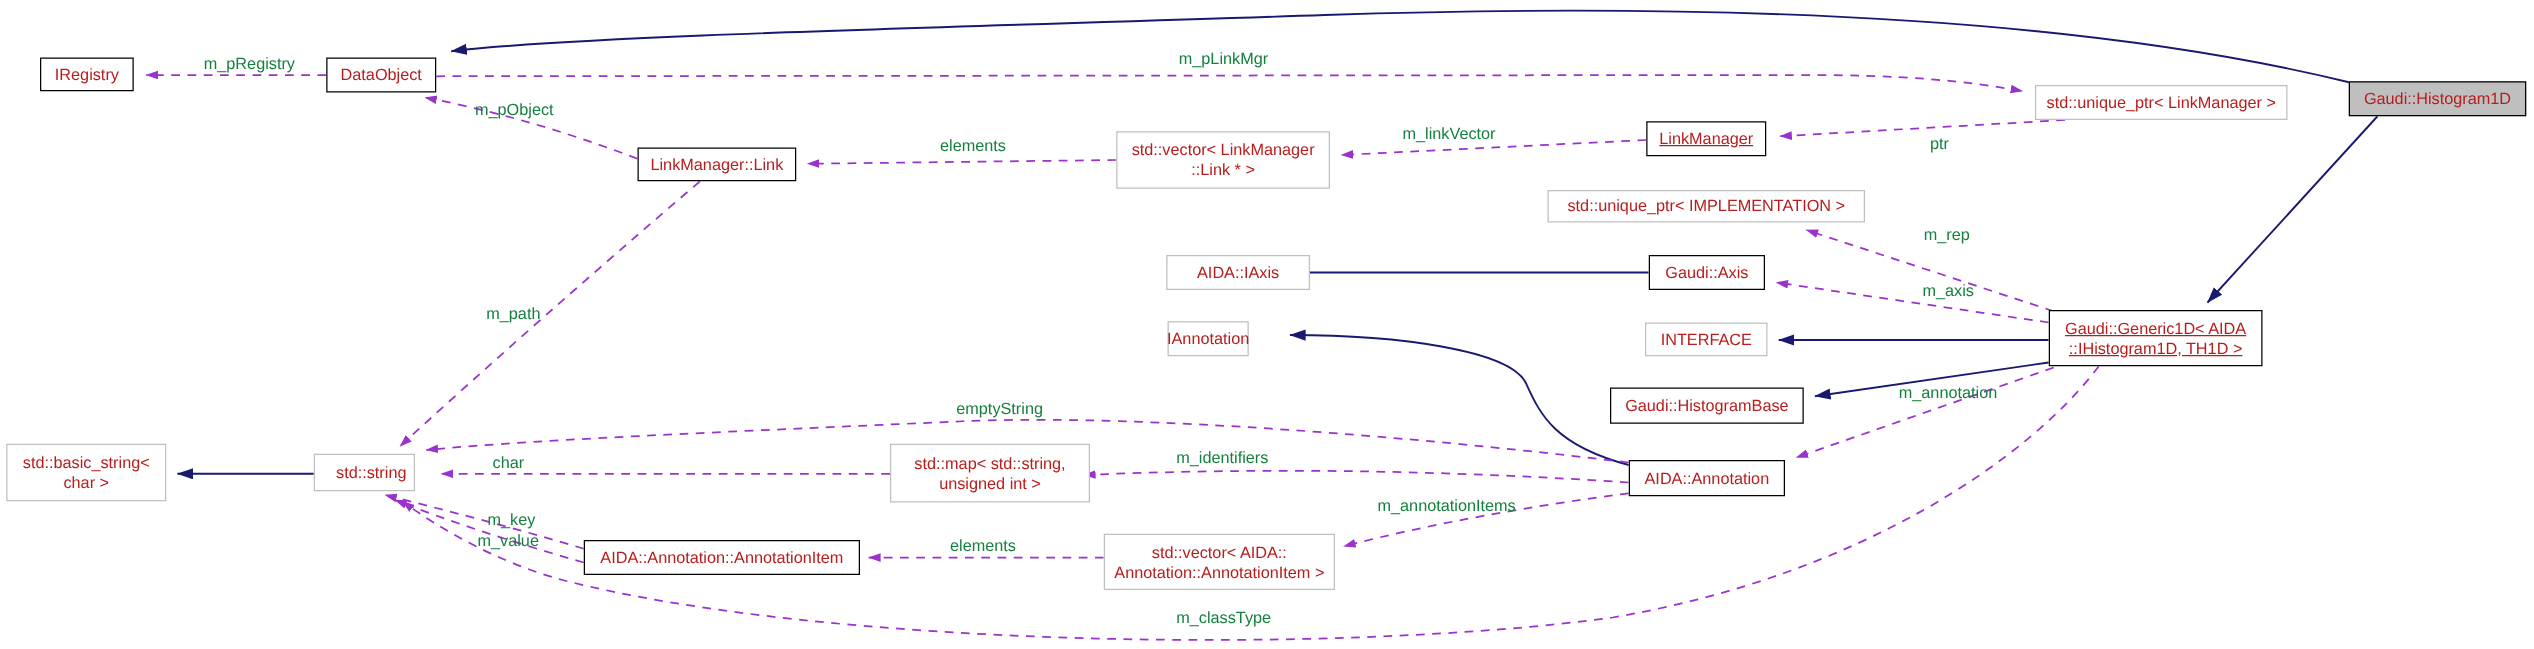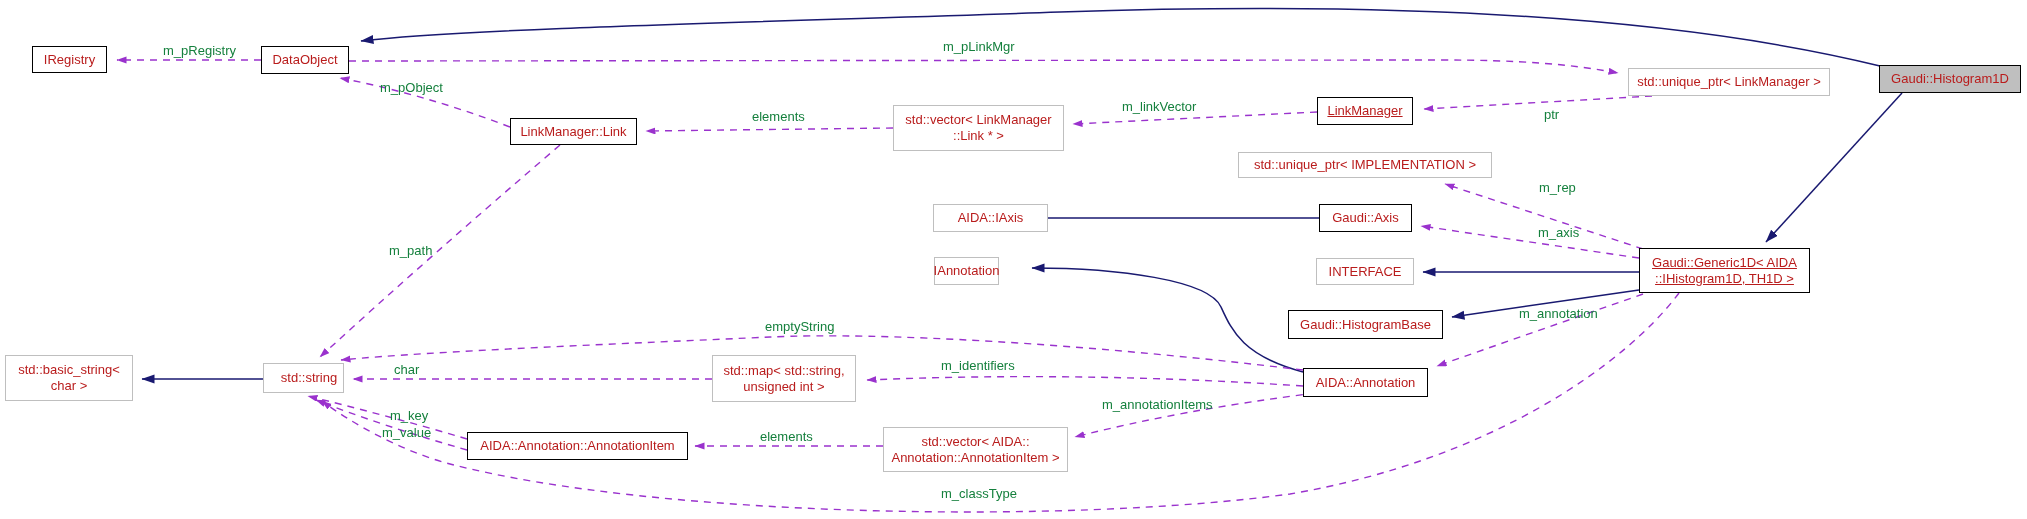--- a/index.html
+++ b/index.html
@@ -101,24 +101,24 @@
         <span data-interactable="false">AIDA::Annotation</span>
       </div>
       <div class="node" data-interactable="true" style="left: 1639px; top: 248px; width: 171px; height: 45px; text-decoration: underline;">
         <span data-interactable="false">Gaudi::Generic1D&lt; AIDA</span>
         <span data-interactable="false">::IHistogram1D, TH1D &gt;</span>
       </div>
       <div class="node template" data-interactable="false" style="left: 5px; top: 355px; width: 128px; height: 46px;">
         <span data-interactable="false">std::basic_string&lt;</span>
         <span data-interactable="false">char &gt;</span>
       </div>
-      <div class="node template" data-interactable="false" style="left: 263px; top: 363px; width: 81px; height: 30px; padding-left: 11px;">
+      <div class="node template" data-interactable="false" style="left: 251px; top: 363px; width: 81px; height: 30px; padding-left: 11px;">
         <span data-interactable="false">std::string</span>
       </div>
-      <div class="node template" data-interactable="false" style="left: 712px; top: 355px; width: 144px; height: 47px;">
+      <div class="node template" data-interactable="false" style="left: 712px; top: 355px; width: 160px; height: 47px;">
         <span data-interactable="false">std::map&lt; std::string,</span>
         <span data-interactable="false">unsigned int &gt;</span>
       </div>
       <div class="node" data-interactable="true" style="left: 467px; top: 432px; width: 221px; height: 28px;">
         <span data-interactable="false">AIDA::Annotation::AnnotationItem</span>
       </div>
       <div class="node template" data-interactable="false" style="left: 883px; top: 427px; width: 185px; height: 45px;">
         <span data-interactable="false">std::vector&lt; AIDA::</span>
         <span data-interactable="false">Annotation::AnnotationItem &gt;</span>
       </div>

